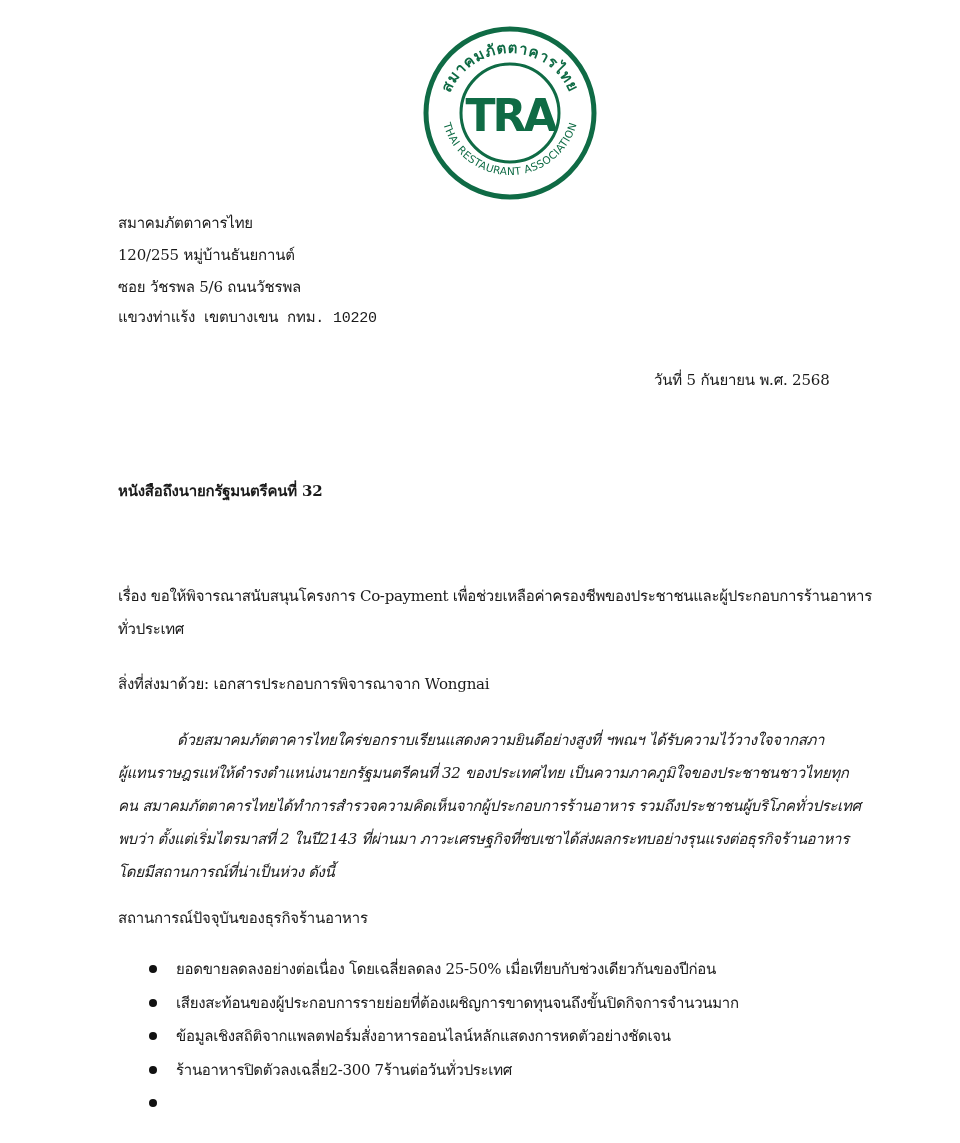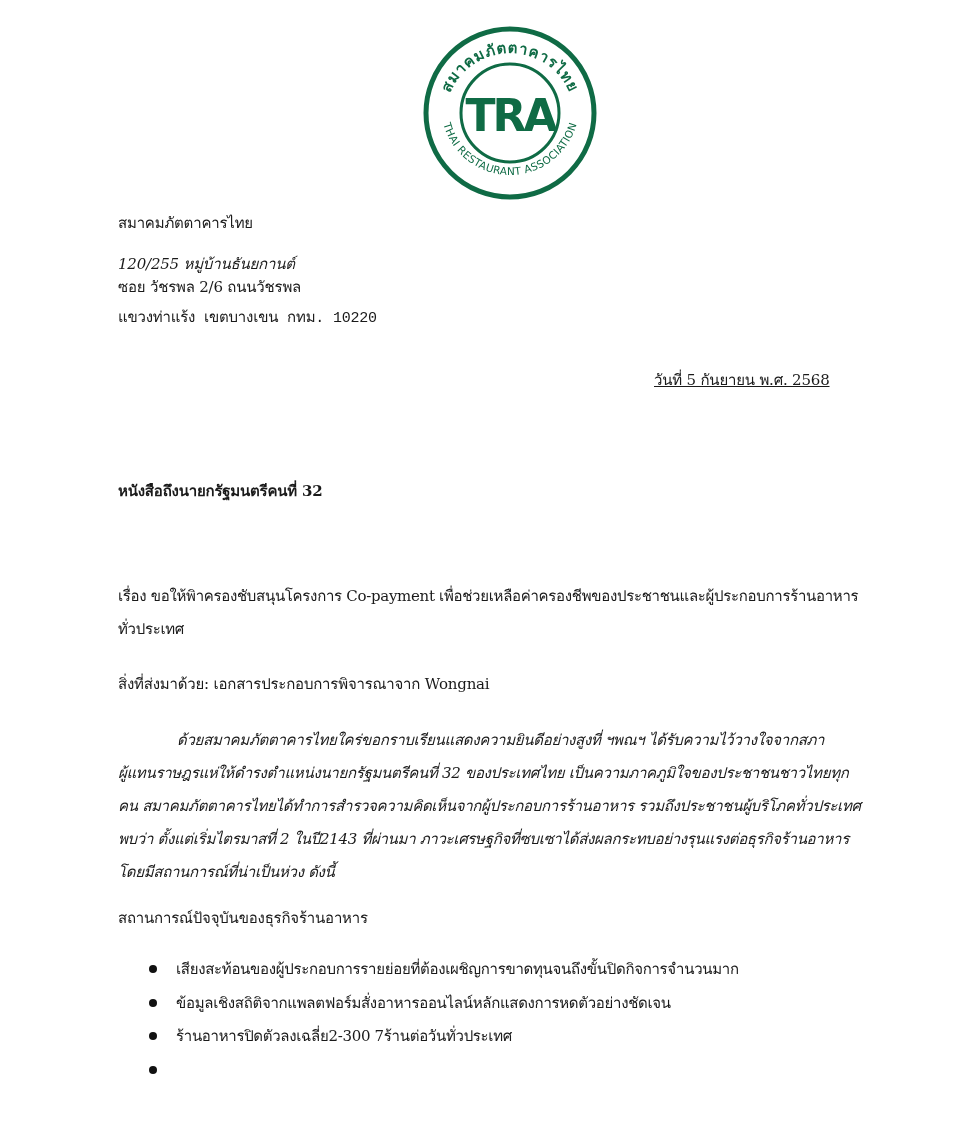--- a/index.html
+++ b/index.html
@@ -35,46 +35,47 @@
         <textPath href="#arcTop" startOffset="50%" text-anchor="middle">สมาคมภัตตาคารไทย</textPath>
       </text>
       <text font-family="DejaVu Sans, sans-serif" font-size="10.5" fill="#0f6b45" letter-spacing="0.3">
         <textPath href="#arcBottom" startOffset="50%" text-anchor="middle">THAI RESTAURANT ASSOCIATION</textPath>
       </text>
       <text x="87" y="105" text-anchor="middle" font-family="DejaVu Sans, sans-serif" font-size="44" font-weight="bold" fill="#0f6b45" letter-spacing="-3">TRA</text>
     </svg>
   </div>
 
   <div class="t" style="left:118px; top:213px;">สมาคมภัตตาคารไทย</div>
-  <div class="t" style="left:118px; top:254px;font-style:italic;">120/255 หมู่บ้านธันยกานต์</div>
-  <div class="t" style="left:118px; top:277px;">ซอย วัชรพล 2/6 ถนนวัชรพล</div>
+  <div class="t" style="left:118px; top:245px;">120/255 หมู่บ้านธันยกานต์</div>
+  <div class="t" style="left:118px; top:277px;">ซอย วัชรพล 5/6 ถนนวัชรพล</div>
   <div class="t" style="left:118px; top:309px;font-family:Liberation Mono, monospace;">แขวงท่าแร้ง เขตบางเขน กทม. 10220</div>
 
-  <div class="t" style="left:654px; top:370px;text-decoration:underline;">วันที่ 5 กันยายน พ.ศ. 2568</div>
+  <div class="t" style="left:654px; top:370px;">วันที่ 5 กันยายน พ.ศ. 2568</div>
 
   <div class="t b" style="left:118px; top:481px;">หนังสือถึงนายกรัฐมนตรีคนที่ 32</div>
 
 
   <div class="para" style="top:580px;">
-    <span class="line">เรื่อง ขอให้พิาครองชับสนุนโครงการ Co-payment เพื่อช่วยเหลือค่าครองชีพของประชาชนและผู้ประกอบการร้านอาหาร</span>
+    <span class="line">เรื่อง ขอให้พิจารณาสนับสนุนโครงการ Co-payment เพื่อช่วยเหลือค่าครองชีพของประชาชนและผู้ประกอบการร้านอาหาร</span>
     <span class="line">ทั่วประเทศ</span>
   </div>
 
   <div class="t" style="left:118px; top:674px;">สิ่งที่ส่งมาด้วย: เอกสารประกอบการพิจารณาจาก Wongnai</div>
 
   <div class="para" style="top:724px;font-style:italic;">
     <span class="line" style="padding-left:59px;">ด้วยสมาคมภัตตาคารไทยใคร่ขอกราบเรียนแสดงความยินดีอย่างสูงที่ ฯพณฯ ได้รับความไว้วางใจจากสภา</span>
     <span class="line">ผู้แทนราษฎรแห่ให้ดำรงตำแหน่งนายกรัฐมนตรีคนที่ 32 ของประเทศไทย เป็นความภาคภูมิใจของประชาชนชาวไทยทุก</span>
     <span class="line">คน สมาคมภัตตาคารไทยได้ทำการสำรวจความคิดเห็นจากผู้ประกอบการร้านอาหาร รวมถึงประชาชนผู้บริโภคทั่วประเทศ</span>
     <span class="line">พบว่า ตั้งแต่เริ่มไตรมาสที่ 2 ในปี2143 ที่ผ่านมา ภาวะเศรษฐกิจที่ซบเซาได้ส่งผลกระทบอย่างรุนแรงต่อธุรกิจร้านอาหาร</span>
     <span class="line">โดยมีสถานการณ์ที่น่าเป็นห่วง ดังนี้</span>
   </div>
 
   <div class="t" style="left:118px; top:908px;">สถานการณ์ปัจจุบันของธุรกิจร้านอาหาร</div>
 
   <ul class="bullets">
+    <li><span class="dot"></span><span>ยอดขายลดลงอย่างต่อเนื่อง โดยเฉลี่ยลดลง 25-50% เมื่อเทียบกับช่วงเดียวกันของปีก่อน</span></li>
     <li><span class="dot"></span><span>เสียงสะท้อนของผู้ประกอบการรายย่อยที่ต้องเผชิญการขาดทุนจนถึงขั้นปิดกิจการจำนวนมาก</span></li>
     <li><span class="dot"></span><span>ข้อมูลเชิงสถิติจากแพลตฟอร์มสั่งอาหารออนไลน์หลักแสดงการหดตัวอย่างชัดเจน</span></li>
     <li><span class="dot"></span><span>ร้านอาหารปิดตัวลงเฉลี่ย2-300 7ร้านต่อวันทั่วประเทศ</span></li>
     <li><span class="dot"></span></li>
   </ul>
 
 </div>
 
 </body></html>

